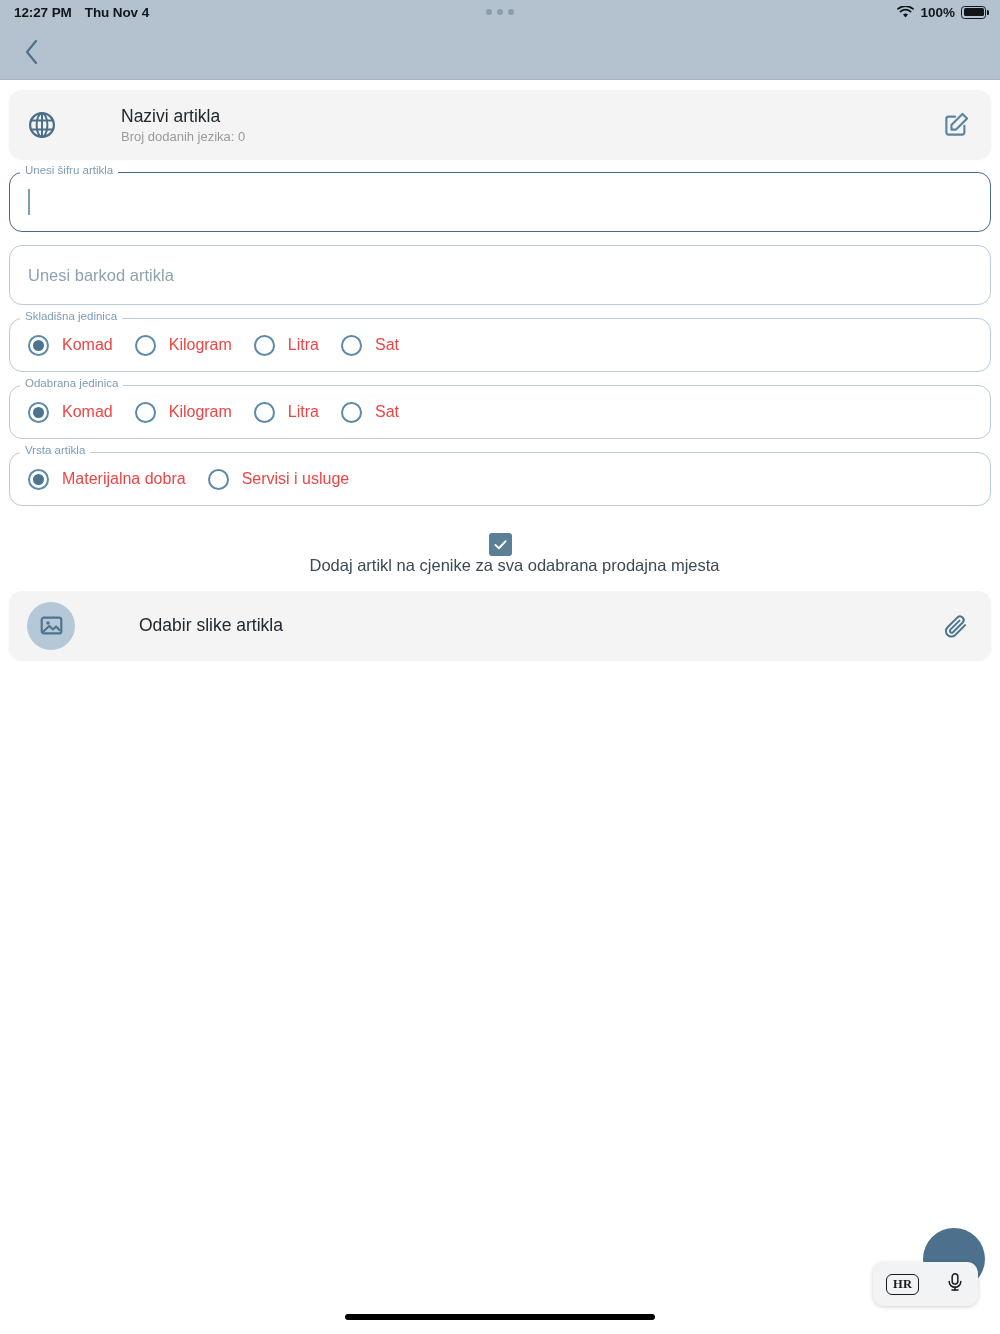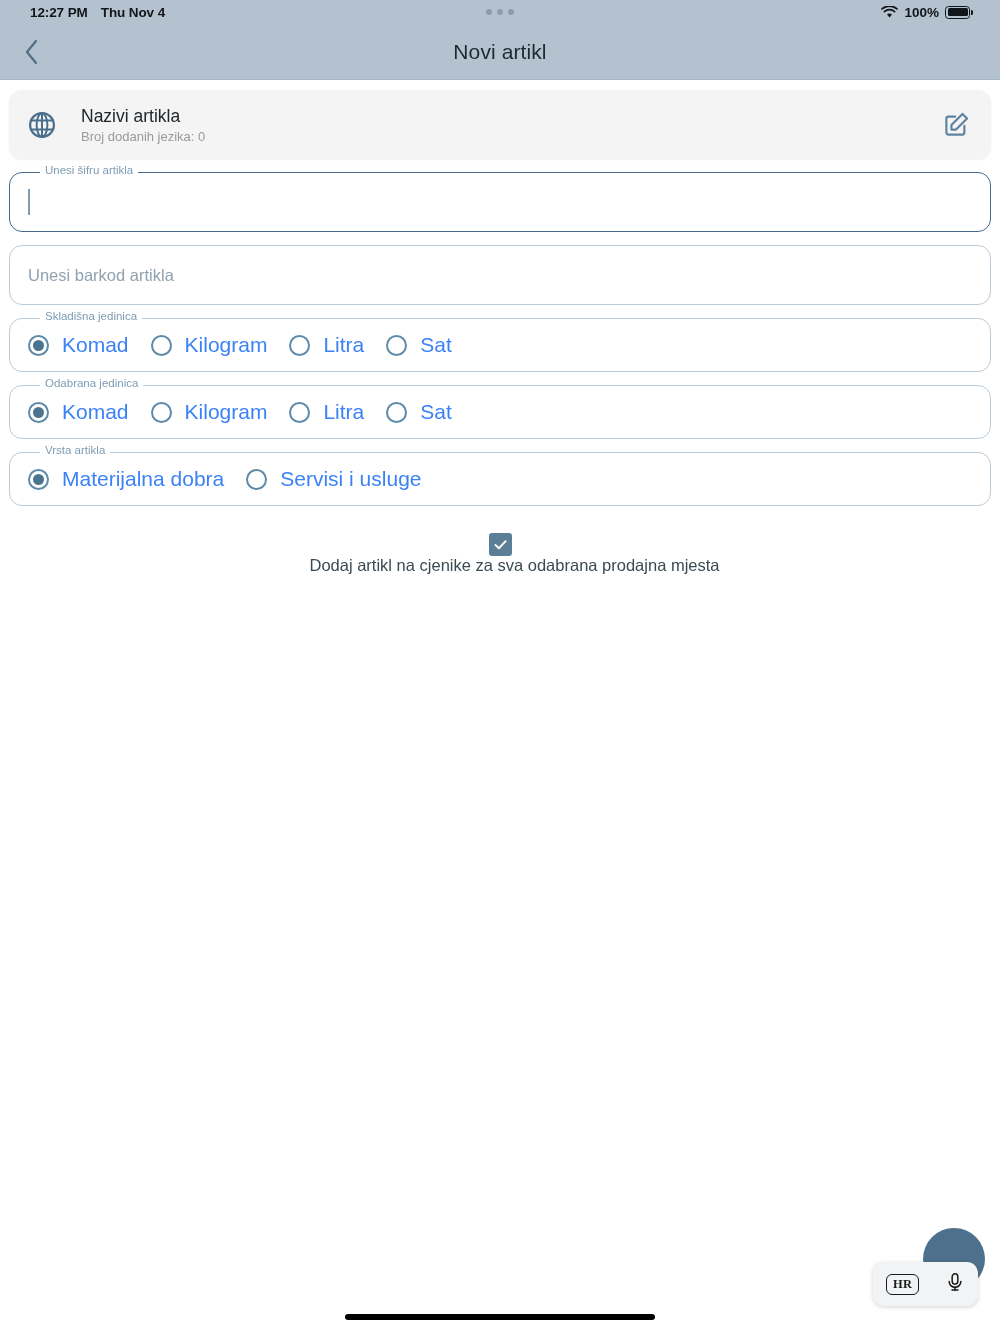--- a/index.html
+++ b/index.html
@@ -18,21 +18,21 @@
     height: 1334px;
     background: #ffffff;
   }
 
   
   .statusbar {
     height: 24px;
     background: #b3c2ce;
     display: flex;
     align-items: center;
-    padding: 0 30px;
+    padding: 0 14px;
     position: relative;
   }
   .sb-left {
     display: flex;
     align-items: center;
     gap: 13px;
     font-size: 13.5px;
     color: #11161a;
     font-weight: 600;
     letter-spacing: -0.1px;
@@ -103,20 +103,21 @@
   .content { padding: 10px 9px 0 9px; }
 
   
   .card {
     background: #f4f4f4;
     border-radius: 13px;
     display: flex;
     align-items: center;
     padding: 0 18px;
     box-shadow: 0 1px 2px rgba(0,0,0,0.06);
+    gap: 40px;
   }
   .card-names { height: 69px; margin-bottom: 13px; }
 
   .globe {
     width: 30px; height: 30px;
     flex: 0 0 30px;
     margin-right: 24px;
     color: #4b6f8a;
   }
   .card-texts { display: flex; flex-direction: column; gap: 2px; }
@@ -137,21 +138,21 @@
     border-radius: 13px;
     height: 60px;
     margin-bottom: 13px;
     display: flex;
     align-items: center;
     padding: 0 18px;
   }
   .field.focused { border: 1.6px solid #46698a; }
   .field .legend {
     position: absolute;
-    top: -8px; left: 30px;
+    top: -8px; left: 10px;
     background: #ffffff;
     padding: 0 5px;
     font-size: 11.5px;
     color: #7e9cb4;
     line-height: 1;
   }
   .field .placeholder {
     font-size: 16.5px;
     color: #8fa2b1;
   }
@@ -180,22 +181,22 @@
     flex: 0 0 21px;
   }
   .radio.on::after {
     content: "";
     width: 11px; height: 11px;
     border-radius: 50%;
     background: #4a748f;
   }
   .radio-label {
     margin-left: 13px;
-    font-size: 21px;
-    color: #3b82f6;
+    font-size: 16px;
+    color: #ef4444;
     white-space: nowrap;
   }
 
   
   .select-box {
     border: 1px solid #bacbd9;
     border-radius: 13px;
     margin-bottom: 13px;
     overflow: hidden;
   }
@@ -342,21 +343,20 @@
         </span>
     </div>
   </div>
 
   <div class="navbar">
     <div class="nav-back">
       <svg width="16" height="28" viewBox="0 0 16 28">
         <path d="M12 3 L3 14 L12 25" stroke="#4f7086" stroke-width="2.2" fill="none" stroke-linecap="round" stroke-linejoin="round"></path>
       </svg>
     </div>
-    <div class="nav-title">Novi artikl</div>
   </div>
 
   <div class="content">
 
     <div class="card card-names">
       <svg class="globe" viewBox="0 0 24 24">
         <circle cx="12" cy="12" r="9.5" fill="none" stroke="currentColor" stroke-width="1.8"></circle>
         <ellipse cx="12" cy="12" rx="4.3" ry="9.5" fill="none" stroke="currentColor" stroke-width="1.6"></ellipse>
         <line x1="2.6" y1="8.4" x2="21.4" y2="8.4" stroke="currentColor" stroke-width="1.6"></line>
         <line x1="2.6" y1="15.6" x2="21.4" y2="15.6" stroke="currentColor" stroke-width="1.6"></line>
@@ -444,20 +444,35 @@
 
     <div class="check-row">
       <span class="checkbox">
         <svg width="15" height="15" viewBox="0 0 16 16">
           <path d="M2.5 8.4 L6.3 12 L13.5 4.4" stroke="#ffffff" stroke-width="2" fill="none" stroke-linecap="round" stroke-linejoin="round"></path>
         </svg>
       </span>
       <span class="check-label">Dodaj artikl na cjenike za sva odabrana prodajna mjesta</span>
     </div>
 
+    <div class="card card-image">
+      <span class="img-circle">
+        <svg width="25" height="25" viewBox="0 0 24 24">
+          <rect x="2.6" y="4.4" width="18.8" height="15.2" rx="2.2" fill="none" stroke="currentColor" stroke-width="2.1"></rect>
+          <circle cx="8.6" cy="9.6" r="1.7" fill="currentColor"></circle>
+          <path d="M4.4 17.6 L9.8 12.4 L13.4 15.8 L16.4 12.9 L19.6 16.3" fill="none" stroke="currentColor" stroke-width="2.1" stroke-linejoin="round" stroke-linecap="round"></path>
+        </svg>
+      </span>
+      <div class="img-title">Odabir slike artikla</div>
+      <div class="clip">
+        <svg width="26" height="26" viewBox="0 0 24 24">
+          <path d="M20.4 11.2 L11.3 20.3 a5 5 0 0 1 -7.1 -7.1 L13.4 4 a3.4 3.4 0 0 1 4.8 4.8 L9.2 17.8 a1.7 1.7 0 0 1 -2.4 -2.4 L15.2 7" fill="none" stroke="currentColor" stroke-width="1.8" stroke-linecap="round" stroke-linejoin="round"></path>
+        </svg>
+      </div>
+    </div>
 
   </div>
 
   <div class="fab"></div>
 
   <div class="kbd-bar">
     <span class="hr-badge">HR</span>
     <span class="mic">
       <svg width="20" height="24" viewBox="0 0 24 24">
         <rect x="8.6" y="2.2" width="6.8" height="12.4" rx="3.4" fill="none" stroke="currentColor" stroke-width="1.8"></rect>

